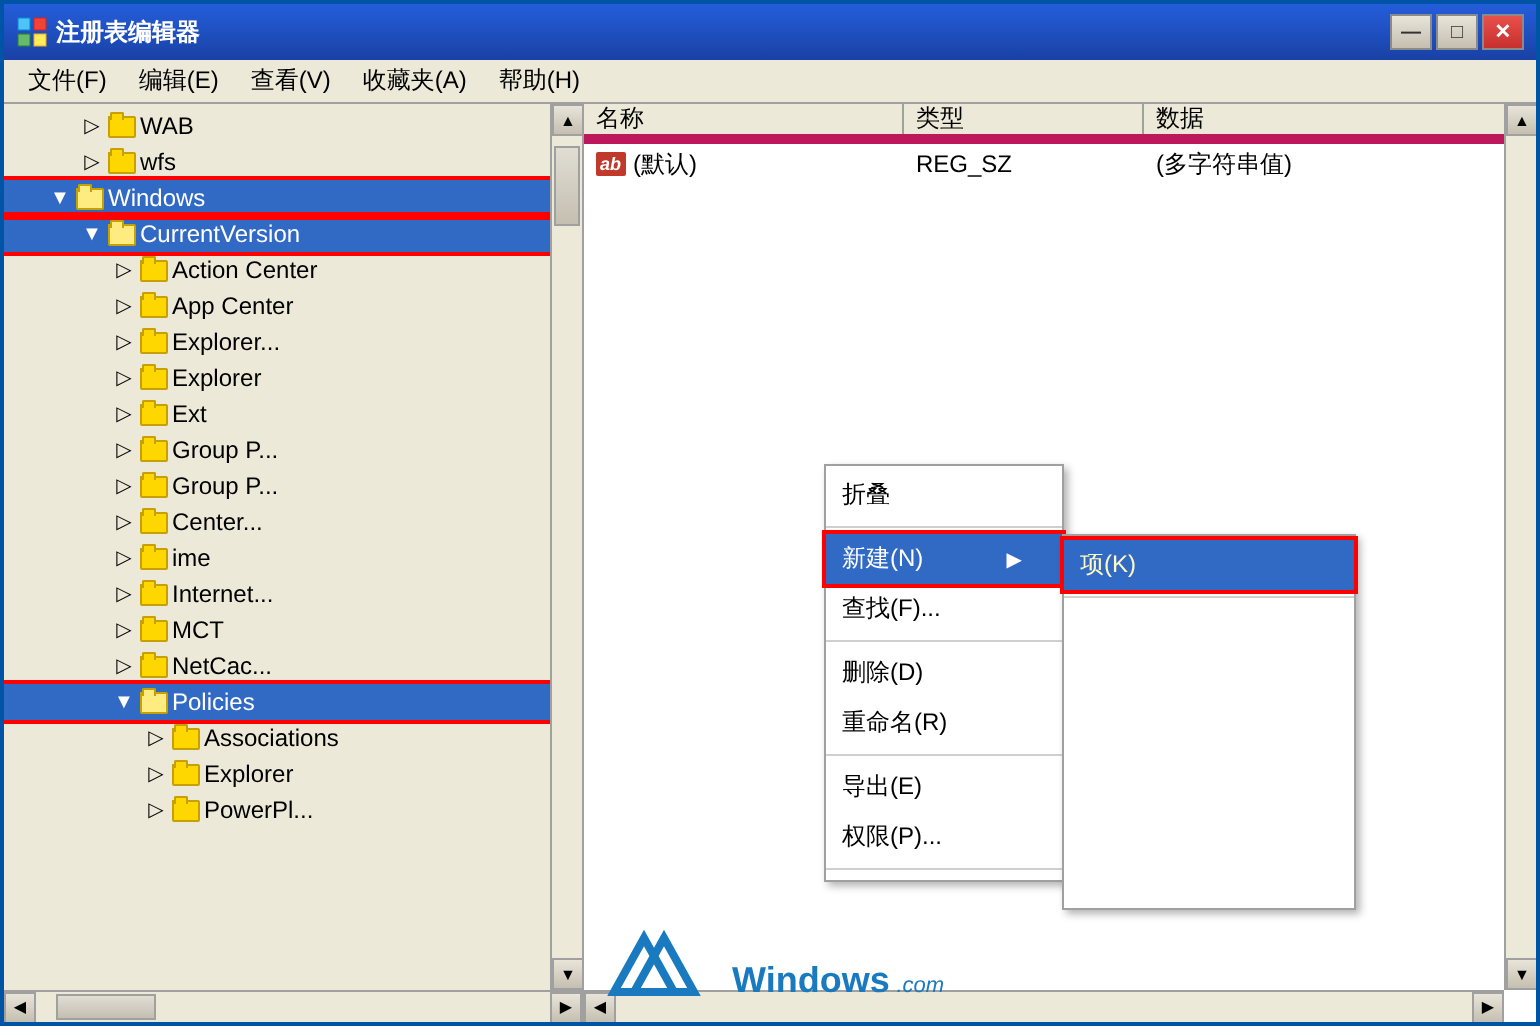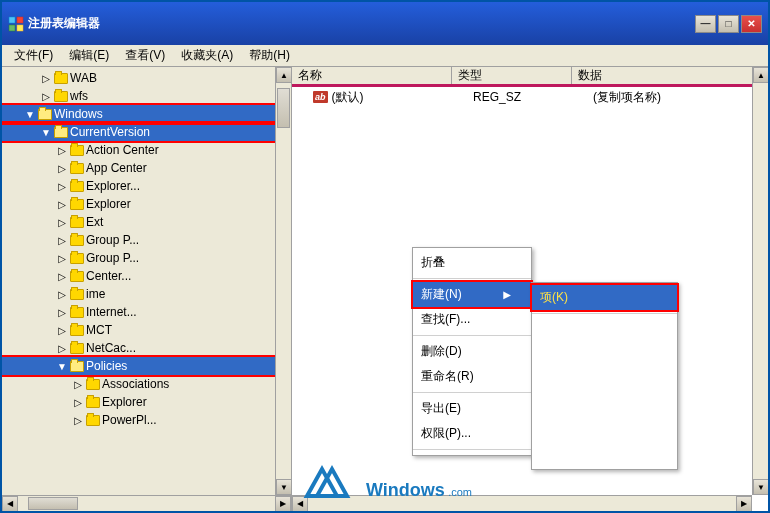--- a/index.html
+++ b/index.html
@@ -17,21 +17,21 @@
       width: 770px;
       height: 513px;
       border: 2px solid #0054a6;
       display: flex;
       flex-direction: column;
       background: #ece9d8;
     }
 
     .title-bar {
       background: linear-gradient(to bottom, #245edb 0%, #1941a5 100%);
-      height: 43px;
+      height: 28px;
       display: flex;
       align-items: center;
       padding: 0 6px;
       user-select: none;
     }
 
     .title-bar-icon {
       width: 16px;
       height: 16px;
       margin-right: 4px;
@@ -124,41 +124,40 @@
     .right-panel {
       flex: 1;
       background: white;
       overflow: hidden;
       position: relative;
     }
 
     .list-header {
       display: flex;
       background: #ece9d8;
-      border-bottom: 3px solid #be185d;
+      border-bottom: 5px solid #be185d;
       height: 20px;
       font-size: 12px;
     }
 
     .list-col {
       padding: 2px 6px;
       border-right: 1px solid #a0a0a0;
       display: flex;
       align-items: center;
     }
 
     .list-col-1 { width: 160px; }
     .list-col-2 { width: 120px; }
     .list-col-3 { flex: 1; }
 
     .list-row {
       display: flex;
       height: 20px;
       font-size: 12px;
-      margin-left: 15px;
     }
 
     .list-cell {
       padding: 1px 6px;
       display: flex;
       align-items: center;
     }
 
     .list-cell-1 { width: 160px; }
     .list-cell-2 { width: 120px; }
@@ -226,21 +225,21 @@
       top: 0;
     }
 
     .sub-item {
       padding: 4px 20px 4px 8px;
       cursor: pointer;
       white-space: nowrap;
     }
     .sub-item.highlighted-outline {
       background: #316ac5;
-      color: #fde047;
+      color: #fef9c3;
       outline: 2px solid red;
     }
 
     .sub-separator {
       height: 1px;
       background: #d0d0d0;
       margin: 3px 0;
     }
 
     
@@ -557,21 +556,21 @@
           <div class="list-col list-col-2">类型</div>
           <div class="list-col list-col-3">数据</div>
         </div>
 
         <div class="list-row">
           <div class="list-cell list-cell-1">
             <span class="ab-icon">ab</span>
             <span>(默认)</span>
           </div>
           <div class="list-cell list-cell-2">REG_SZ</div>
-          <div class="list-cell list-cell-3">(复制项名称)</div>
+          <div class="list-cell list-cell-3">(多字符串值)</div>
         </div>
       </div>
 
       <div class="context-menu" style="left: 120px; top: 180px;">
         <div class="ctx-item">折叠</div>
         <div class="ctx-separator"></div>
         <div class="ctx-item highlighted-outline" style="position:relative;">
           <span>新建(N)</span>
           <span class="ctx-arrow">▶</span>
 
@@ -598,21 +597,21 @@
 
       <div class="watermark">
         <div style="display:flex;align-items:flex-end;">
           <svg width="60" height="40" viewBox="0 0 60 40" style="margin-right:4px;">
             <polygon points="5,35 20,8 35,35" fill="none" stroke="#1a7abf" stroke-width="4"></polygon>
             <polygon points="15,35 30,8 45,35" fill="none" stroke="#1a7abf" stroke-width="4"></polygon>
           </svg>
           <div>
             <span style="color:#1a7abf;font-size:18px;font-weight:bold;font-family:Arial;">Windows</span>
             <span style="color:#e8a000;font-size:14px;font-weight:bold;font-family:Arial;"></span>
-            <span style="color:#1a7abf;font-size:11px;font-family:Arial;">.com</span>
+            <span style="color:#1a7abf;font-size:11px;font-family:Arial;font-style:italic;">.com</span>
           </div>
         </div>
       </div>
 
       <div class="h-scrollbar" style="position:absolute;bottom:0;left:0;right:16px;">
         <div class="scroll-btn">◀</div>
         <div class="scroll-track"></div>
         <div class="scroll-btn">▶</div>
       </div>
       <div class="v-scrollbar" style="position:absolute;right:0;top:0;bottom:16px;display:flex;flex-direction:column;">

